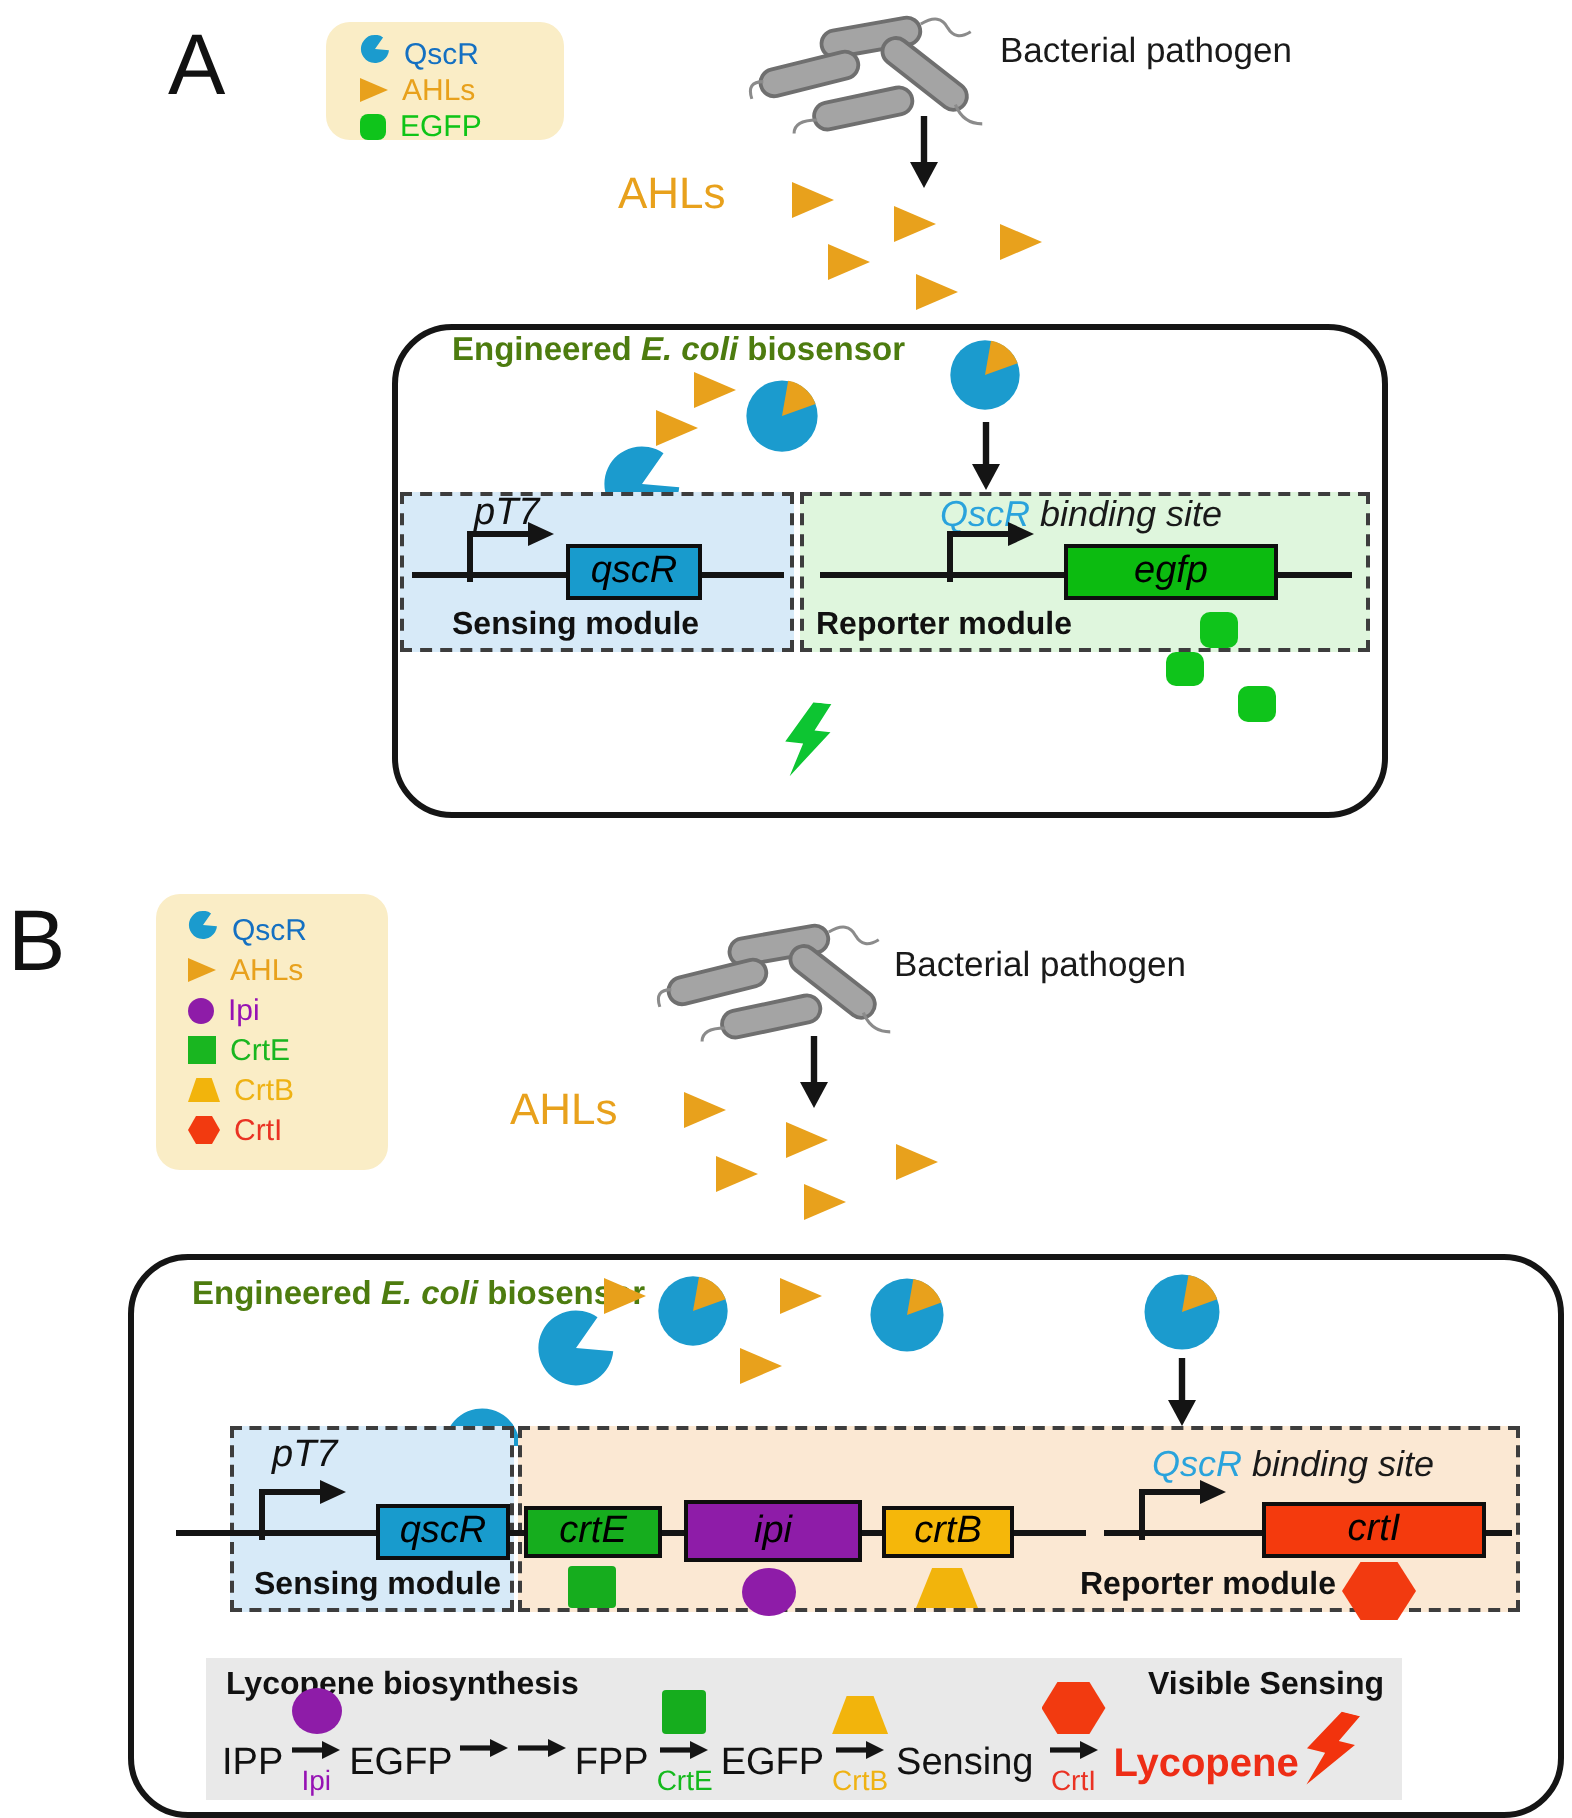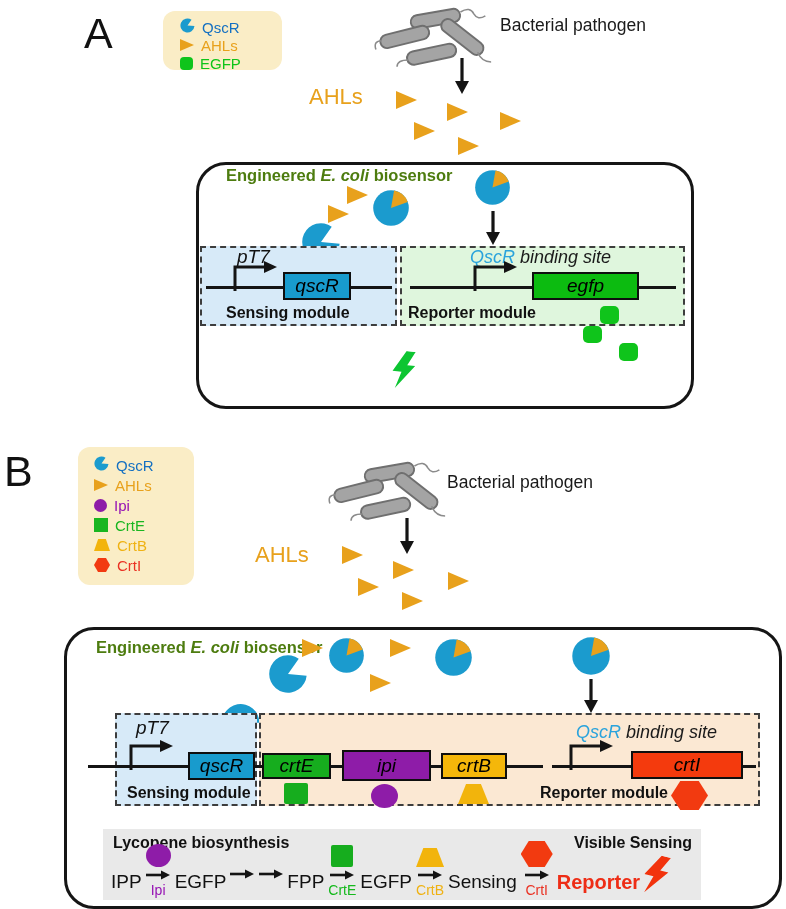--- a/index.html
+++ b/index.html
@@ -357,21 +357,21 @@
       <div class="pw-step">
         <div class="pw-iconwrap">
             <span class="hex" style="width:32px;height:26px;display:inline-block;"></span>
           </div>
         <svg class="pw-arrow" width="24" height="12" viewBox="0 0 24 12">
             <line x1="0" y1="6" x2="15" y2="6" stroke="#141414" stroke-width="2.6"></line>
             <polygon points="15,1.5 24,6 15,10.5" fill="#141414"></polygon>
           </svg>
         <div class="pw-enzyme" style="color:#EA3223;">CrtI</div>
       </div>
-      <div class="pw-met hl">Reporter</div>
+      <div class="pw-met hl">Lycopene</div>
       <span style="margin-top:14px;transform:rotate(14deg);display:inline-block;">
         <svg width="25" height="40" viewBox="0 0 24 38">
             <path d="M12 0 L21 0 L14 14 L22 14 L4 38 L9 21 L0 21 Z" fill="#F2330D"></path>
           </svg>
       </span>
     </div>
   </div>
 </div>
 
 </body></html>

